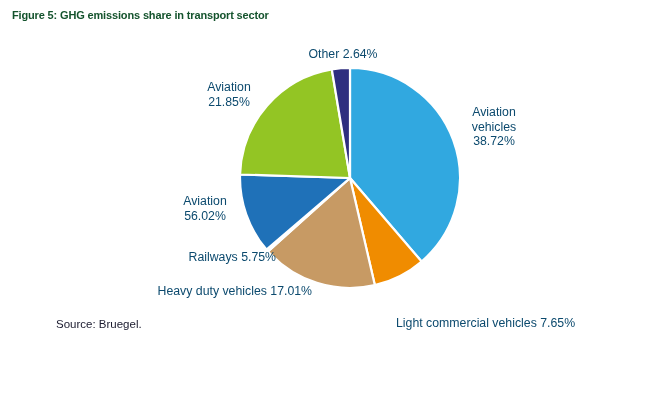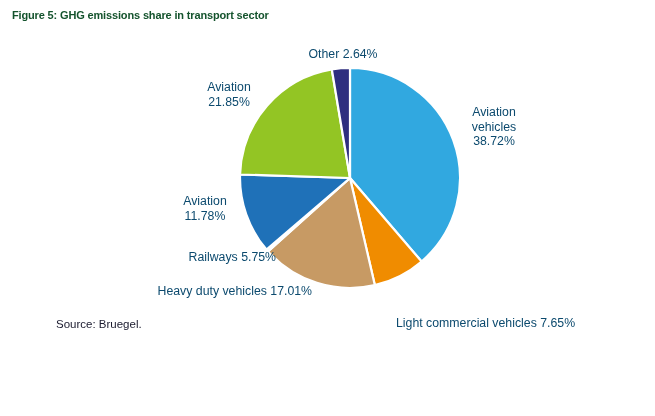--- a/index.html
+++ b/index.html
@@ -94,21 +94,21 @@
     </div>
 
     <div class="slice-label lbl-center" style="left:438px; top:105px; width:112px;">
       <span class="lbl-line">Aviation</span>
       <span class="lbl-line">vehicles</span>
       <span class="lbl-line">38.72%</span>
     </div>
 
     <div class="slice-label lbl-center" style="left:150px; top:194px; width:110px;">
       <span class="lbl-line">Aviation</span>
-      <span class="lbl-line">11.78%</span>
+      <span class="lbl-line">56.02%</span>
     </div>
 
     <div class="slice-label lbl-right" style="left:100px; top:250px; width:176px;">
       <span class="lbl-line">Railways 5.75%</span>
     </div>
 
     <div class="slice-label lbl-right" style="left:60px; top:284px; width:252px;">
       <span class="lbl-line">Heavy duty vehicles 17.01%</span>
     </div>
 

